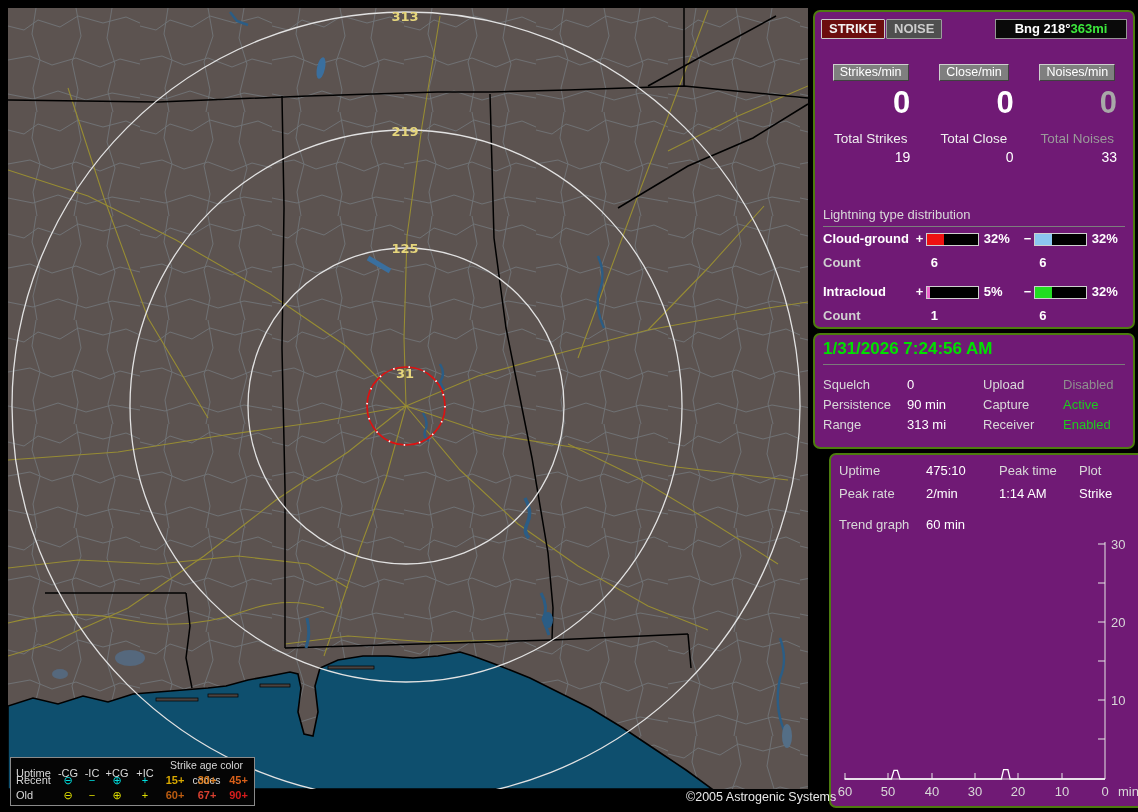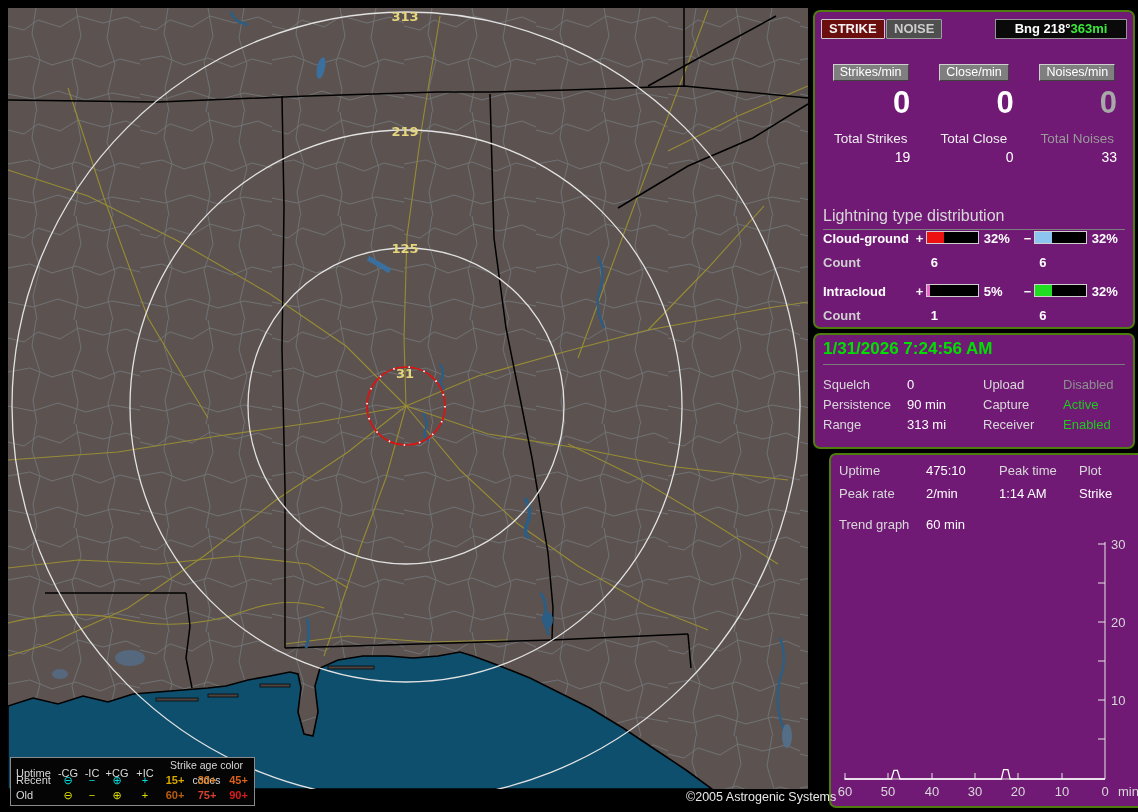--- a/index.html
+++ b/index.html
@@ -33,23 +33,23 @@
   .cnt-grid{position:absolute;left:4px;right:4px;top:52px;display:grid;
       grid-template-columns:1fr 1fr 1fr;row-gap:0;}
   .rate-btn{justify-self:center;background:#7f7f7f;color:#fff;font-size:12.5px;
       padding:0 6px 1px 6px;border:1px solid;border-color:#cfcfcf #404040 #404040 #cfcfcf;}
   .bigzero{text-align:right;padding-right:12px;font-size:31px;font-weight:bold;
       line-height:34px;margin-top:5px;}
   .tot-lab{text-align:center;font-size:13.5px;color:#efefef;margin-top:11px;}
   .tot-val{text-align:right;padding-right:12px;font-size:14px;margin-top:3px;}
   .dimtxt{color:#9a9a9a !important;}
   .dimnum{color:#a8a8a8 !important;}
-  #dist-title{position:absolute;left:8px;right:8px;top:195px;font-size:16px;
+  #dist-title{position:absolute;left:8px;right:8px;top:195px;font-size:13px;
       color:#d8d8d8;border-bottom:1px solid #7d7d7d;padding-bottom:4px;}
-  .dist-row{position:absolute;left:8px;right:4px;display:flex;align-items:flex-start;
+  .dist-row{position:absolute;left:8px;right:4px;display:flex;align-items:flex-end;
       font-size:13px;font-weight:bold;}
   .dist-lab{width:92px;}
   .sign{width:13px;text-align:center;}
   .bar{width:52px;height:11px;border:1px solid #cfcfcf;background:#000;
       display:inline-block;}
   .bar>div{height:100%;}
   .pct{width:38px;padding-left:5px;}
   .count-row{position:absolute;left:8px;font-size:13px;font-weight:bold;}
   .count-lab{color:#cfcfcf;display:inline-block;width:104px;}
   .count-v1{display:inline-block;width:105px;}
@@ -185,21 +185,21 @@
     <span class="agec" style="color:#d87818">30+</span>
     <span class="agec" style="color:#d8601a">45+</span>
   </div>
   <div class="lg-row">
     <span class="l">Old</span>
     <span class="c" style="color:#dede00">⊖</span>
     <span class="c" style="color:#dede00">−</span>
     <span class="c" style="color:#dede00">⊕</span>
     <span class="c" style="color:#dede00">+</span>
     <span class="agec" style="color:#bc5c10">60+</span>
-    <span class="agec" style="color:#d84030">75+</span>
+    <span class="agec" style="color:#d84030">67+</span>
     <span class="agec" style="color:#d81d1d">90+</span>
   </div>
 </div>
 
 <div id="copyright" class="abs">©2005 Astrogenic Systems</div>
 
 <div id="panel1" class="panel">
   <div id="strike-btn" class="btn">STRIKE</div>
   <div id="noise-btn" class="btn">NOISE</div>
   <div id="bng-box" class="abs">

